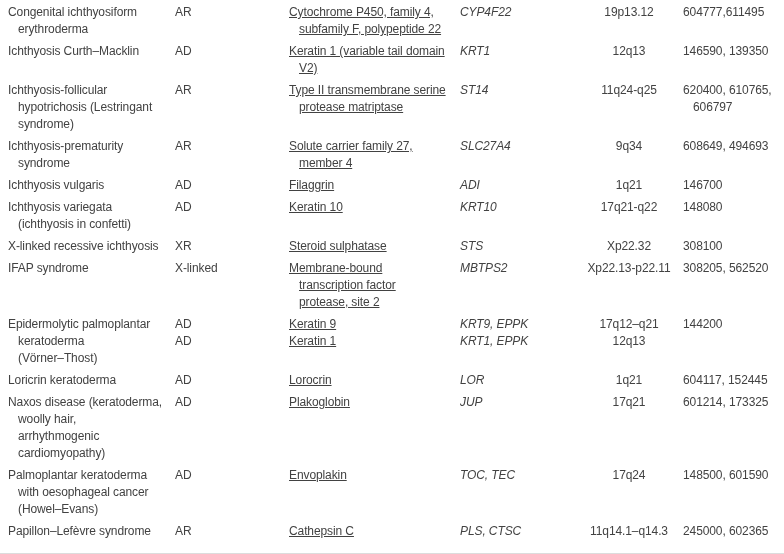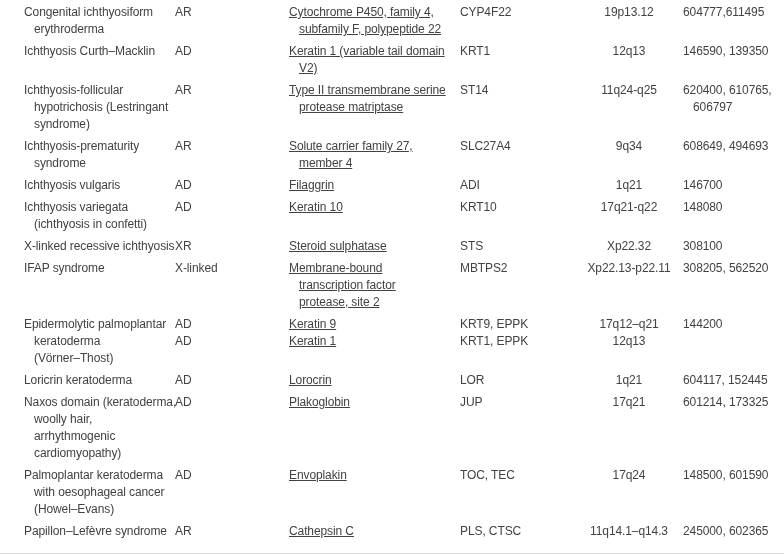--- a/index.html
+++ b/index.html
@@ -21,34 +21,35 @@
     padding-top: 4px;
   }
   .row {
     display: flex;
     margin-bottom: 5px;
   }
   .cell {
     box-sizing: border-box;
     flex: 0 0 auto;
   }
-  .c-disease     { width: 175px; padding-left: 24px; }
+  .c-disease     { width: 175px; padding-left: 8px; }
   .c-inheritance { width: 114px; }
   .c-protein     { width: 171px; text-decoration: underline; }
   .c-gene        { width: 115px; }
   .c-locus       { width: 108px; text-align: center; }
   .c-omim        { width: 101px; }
   .line {
     line-height: 17px;
     white-space: nowrap;
   }
   .line.ind {
     padding-left: 10px;
   }
   .c-gene .line {
+    font-style: italic;
   }
   .bottom-rule {
     position: absolute;
     left: 0;
     right: 0;
     bottom: 0;
     height: 1px;
     background: #dcdcdc;
   }
 </style>
@@ -269,21 +270,21 @@
       </div>
       <div class="cell c-locus">
         <div class="line">1q21</div>
       </div>
       <div class="cell c-omim">
         <div class="line">604117, 152445</div>
       </div>
     </div>
     <div class="row">
       <div class="cell c-disease">
-        <div class="line">Naxos domain (keratoderma,</div>
+        <div class="line">Naxos disease (keratoderma,</div>
         <div class="line ind">woolly hair,</div>
         <div class="line ind">arrhythmogenic</div>
         <div class="line ind">cardiomyopathy)</div>
       </div>
       <div class="cell c-inheritance">
         <div class="line">AD</div>
       </div>
       <div class="cell c-protein">
         <div class="line">Plakoglobin</div>
       </div>

